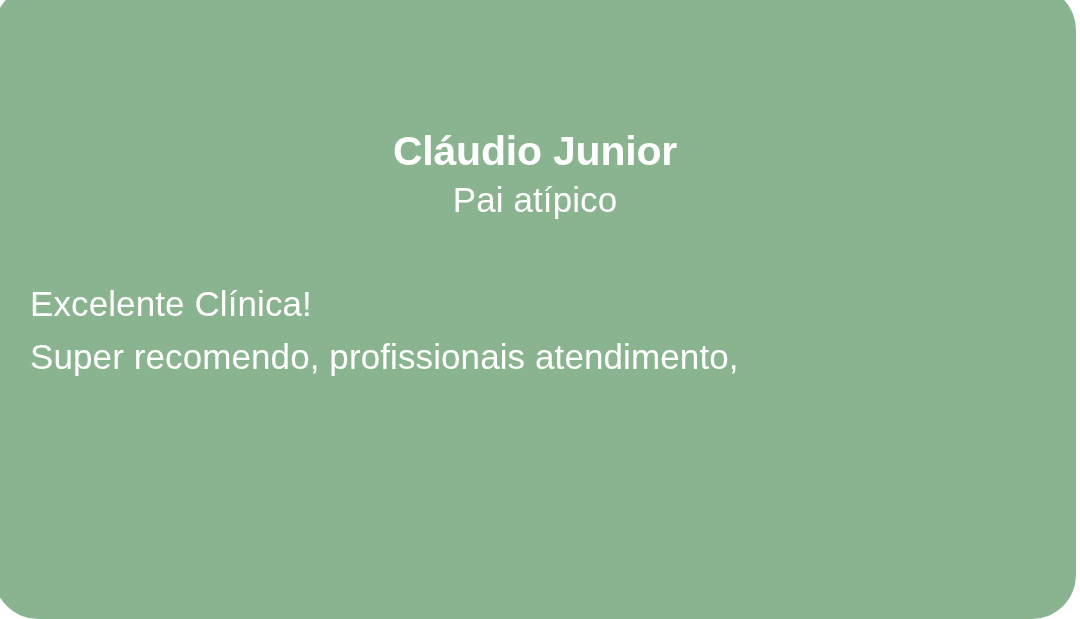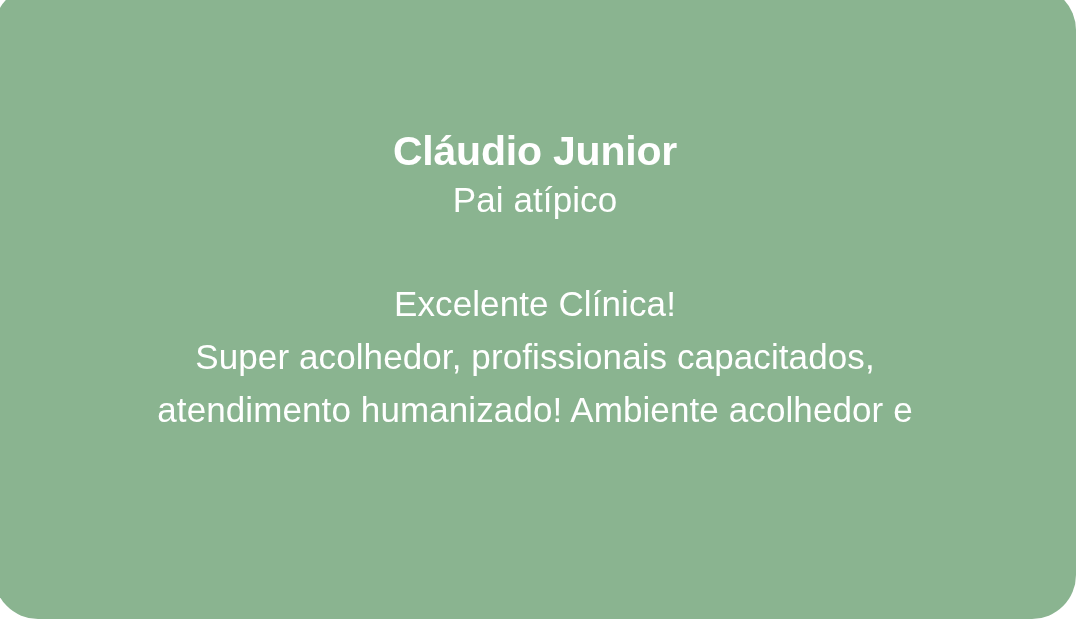--- a/index.html
+++ b/index.html
@@ -53,21 +53,21 @@
     font-size: 35px;
     font-weight: 300;
     line-height: 48px;
     letter-spacing: 0.1px;
     white-space: nowrap;
   }
 
   .quote-block {
     width: 1010px;
     margin-top: 53px;
-    text-align: center;
+    text-align: left;
   }
 
   .quote-line {
     display: block;
     color: #ffffff;
     font-size: 35px;
     font-weight: 300;
     line-height: 53px;
     letter-spacing: 0.1px;
     white-space: nowrap;
@@ -78,17 +78,16 @@
 
 <div id="testimonial-card">
 
   <div class="author-block">
     <span class="author-name">Cláudio Junior</span>
     <span class="author-role">Pai atípico</span>
   </div>
 
   <div class="quote-block">
     <span class="quote-line">Excelente Clínica!</span>
-    <span class="quote-line">Super acolhedor, profissionais capacitados,</span>
-    <span class="quote-line">atendimento humanizado! Ambiente acolhedor e</span>
+    <span class="quote-line">Super recomendo, profissionais atendimento,</span>
   </div>
 
 </div>
 
 </body></html>

